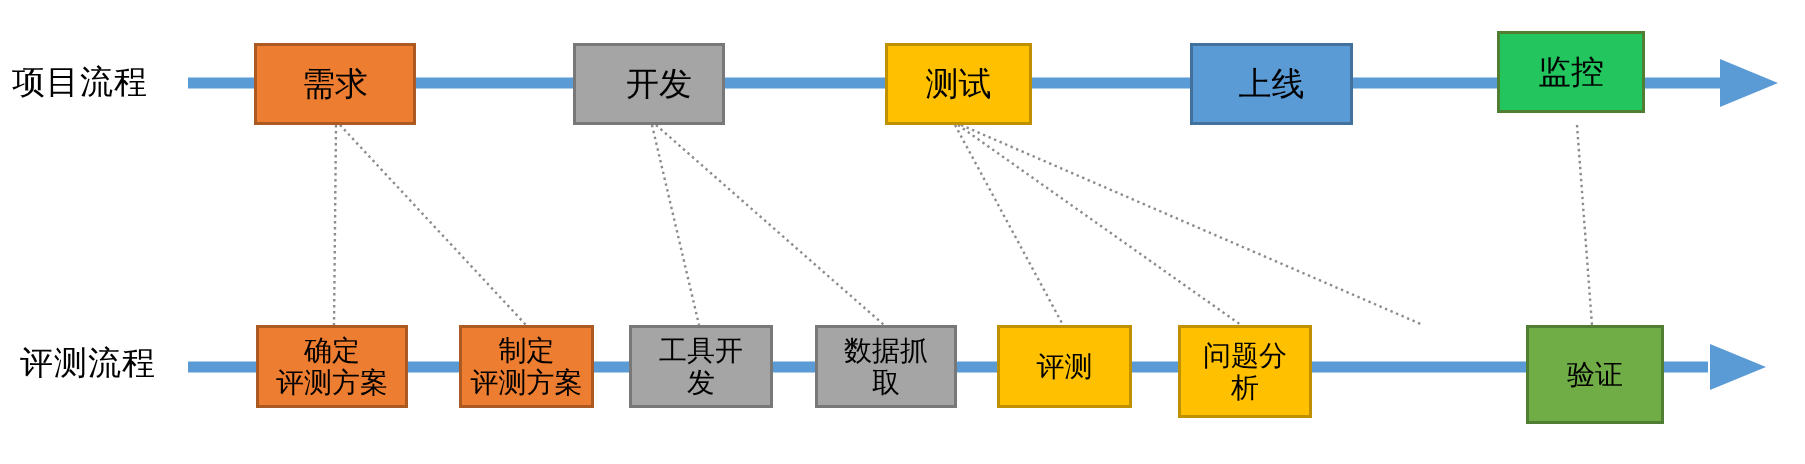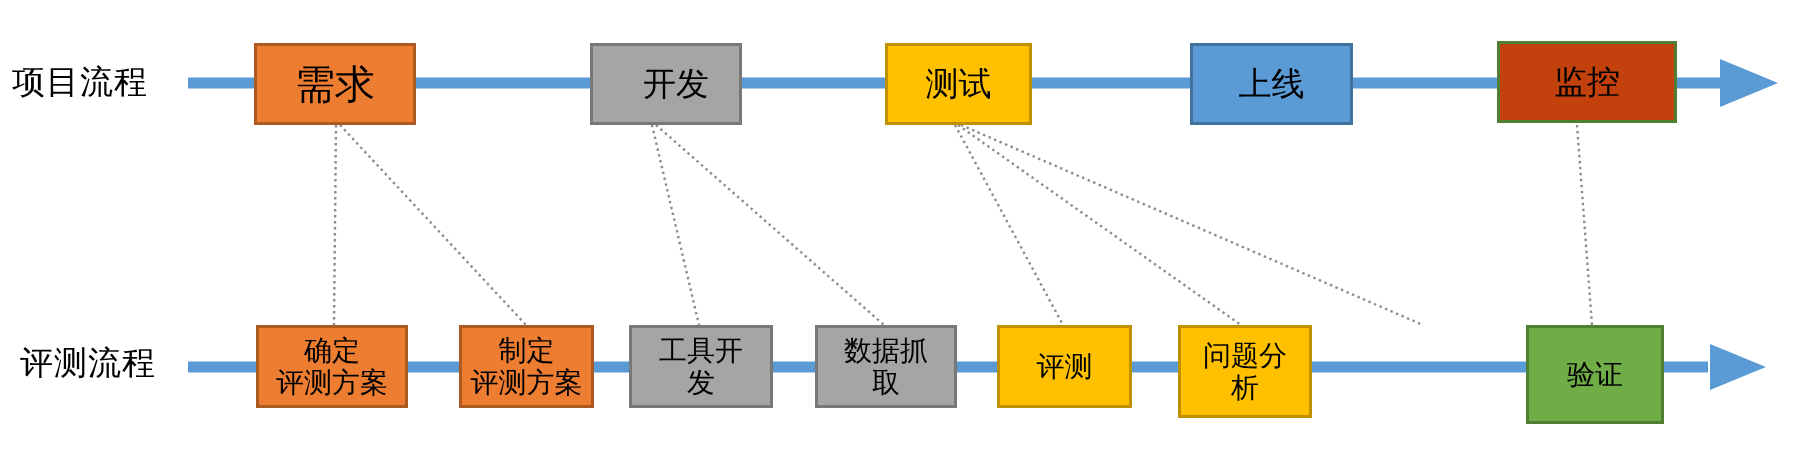--- a/index.html
+++ b/index.html
@@ -55,25 +55,25 @@
       <line x1="958" y1="125" x2="1241" y2="325" stroke="#8C8C8C" stroke-width="2.4" stroke-dasharray="2.4 3.6"></line>
       <line x1="961" y1="125" x2="1423" y2="325" stroke="#8C8C8C" stroke-width="2.4" stroke-dasharray="2.4 3.6"></line>
       <line x1="1577" y1="125" x2="1592" y2="325" stroke="#8C8C8C" stroke-width="2.4" stroke-dasharray="2.4 3.6"></line>
       <line x1="188" y1="83" x2="1720" y2="83" stroke="#5B9BD5" stroke-width="11"></line>
       <polygon points="1720,59 1778,83 1720,107" fill="#5B9BD5"></polygon>
       <line x1="188" y1="367" x2="1708" y2="367" stroke="#5B9BD5" stroke-width="11"></line>
       <polygon points="1710,344 1766,367 1710,390" fill="#5B9BD5"></polygon>
     </svg>
   <div class="row-label" id="row-label-0" style="left: 12px; top: 64px;">项目流程</div>
   <div class="row-label" id="row-label-1" style="left: 12px; top: 345px; margin-left: 8px;">评测流程</div>
-<div class="flow-box" style="left: 254px; top: 43px; width: 162px; height: 82px; background: rgb(237, 125, 49); border-color: rgb(172, 90, 33); font-size: 40px;">需求</div>
-    <div class="flow-box" style="left: 590px; top: 43px; width: 152px; height: 82px; background: rgb(165, 165, 165); border-color: rgb(120, 120, 120); font-size: 33px; padding-left: 20px;">开发</div>
+<div class="flow-box" style="left: 254px; top: 43px; width: 162px; height: 82px; background: rgb(237, 125, 49); border-color: rgb(172, 90, 33); font-size: 33px;">需求</div>
+    <div class="flow-box" style="left: 573px; top: 43px; width: 152px; height: 82px; background: rgb(165, 165, 165); border-color: rgb(120, 120, 120); font-size: 33px; padding-left: 20px;">开发</div>
     <div class="flow-box" style="left: 885px; top: 43px; width: 147px; height: 82px; background: rgb(255, 192, 0); border-color: rgb(191, 144, 0); font-size: 33px;">测试</div>
     <div class="flow-box" style="left: 1190px; top: 43px; width: 163px; height: 82px; background: rgb(91, 155, 213); border-color: rgb(65, 113, 156); font-size: 33px;">上线</div>
-    <div class="flow-box" style="left: 1497px; top: 41px; width: 180px; height: 82px; background: #c2410c; border-color: rgb(80, 126, 50); font-size: 33px;">监控</div>
+    <div class="flow-box" style="left: 1497px; top: 31px; width: 148px; height: 82px; background: #22c55e; border-color: rgb(80, 126, 50); font-size: 33px;">监控</div>
     <div class="flow-box" style="left: 256px; top: 325px; width: 152px; height: 83px; background: rgb(237, 125, 49); border-color: rgb(172, 90, 33); font-size: 28px;">确定
 评测方案</div>
     <div class="flow-box" style="left: 459px; top: 325px; width: 135px; height: 83px; background: rgb(237, 125, 49); border-color: rgb(172, 90, 33); font-size: 28px;">制定
 评测方案</div>
     <div class="flow-box" style="left: 629px; top: 325px; width: 144px; height: 83px; background: rgb(165, 165, 165); border-color: rgb(120, 120, 120); font-size: 28px;">工具开
 发</div>
     <div class="flow-box" style="left: 815px; top: 325px; width: 142px; height: 83px; background: rgb(165, 165, 165); border-color: rgb(120, 120, 120); font-size: 28px;">数据抓
 取</div>
     <div class="flow-box" style="left: 997px; top: 325px; width: 135px; height: 83px; background: rgb(255, 192, 0); border-color: rgb(191, 144, 0); font-size: 28px;">评测</div>
     <div class="flow-box" style="left: 1178px; top: 325px; width: 134px; height: 93px; background: rgb(255, 192, 0); border-color: rgb(191, 144, 0); font-size: 28px;">问题分

